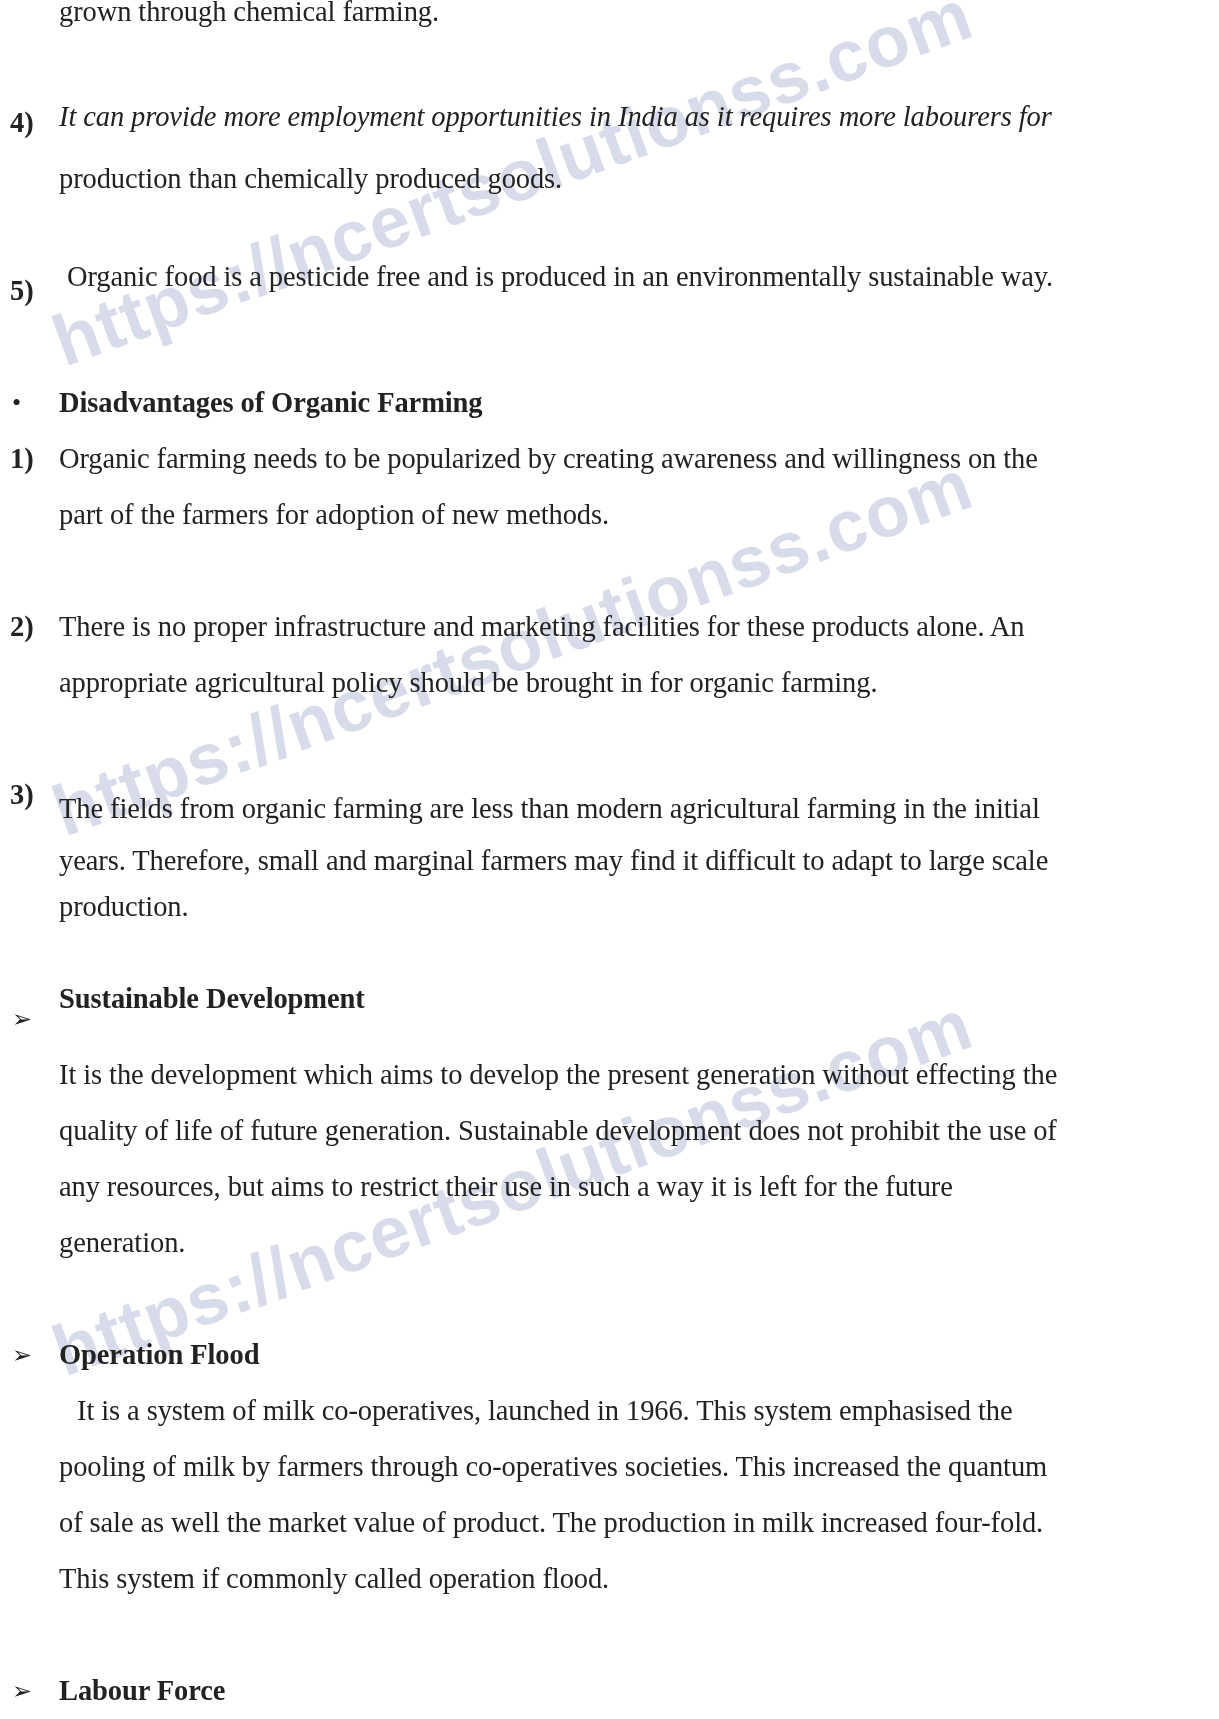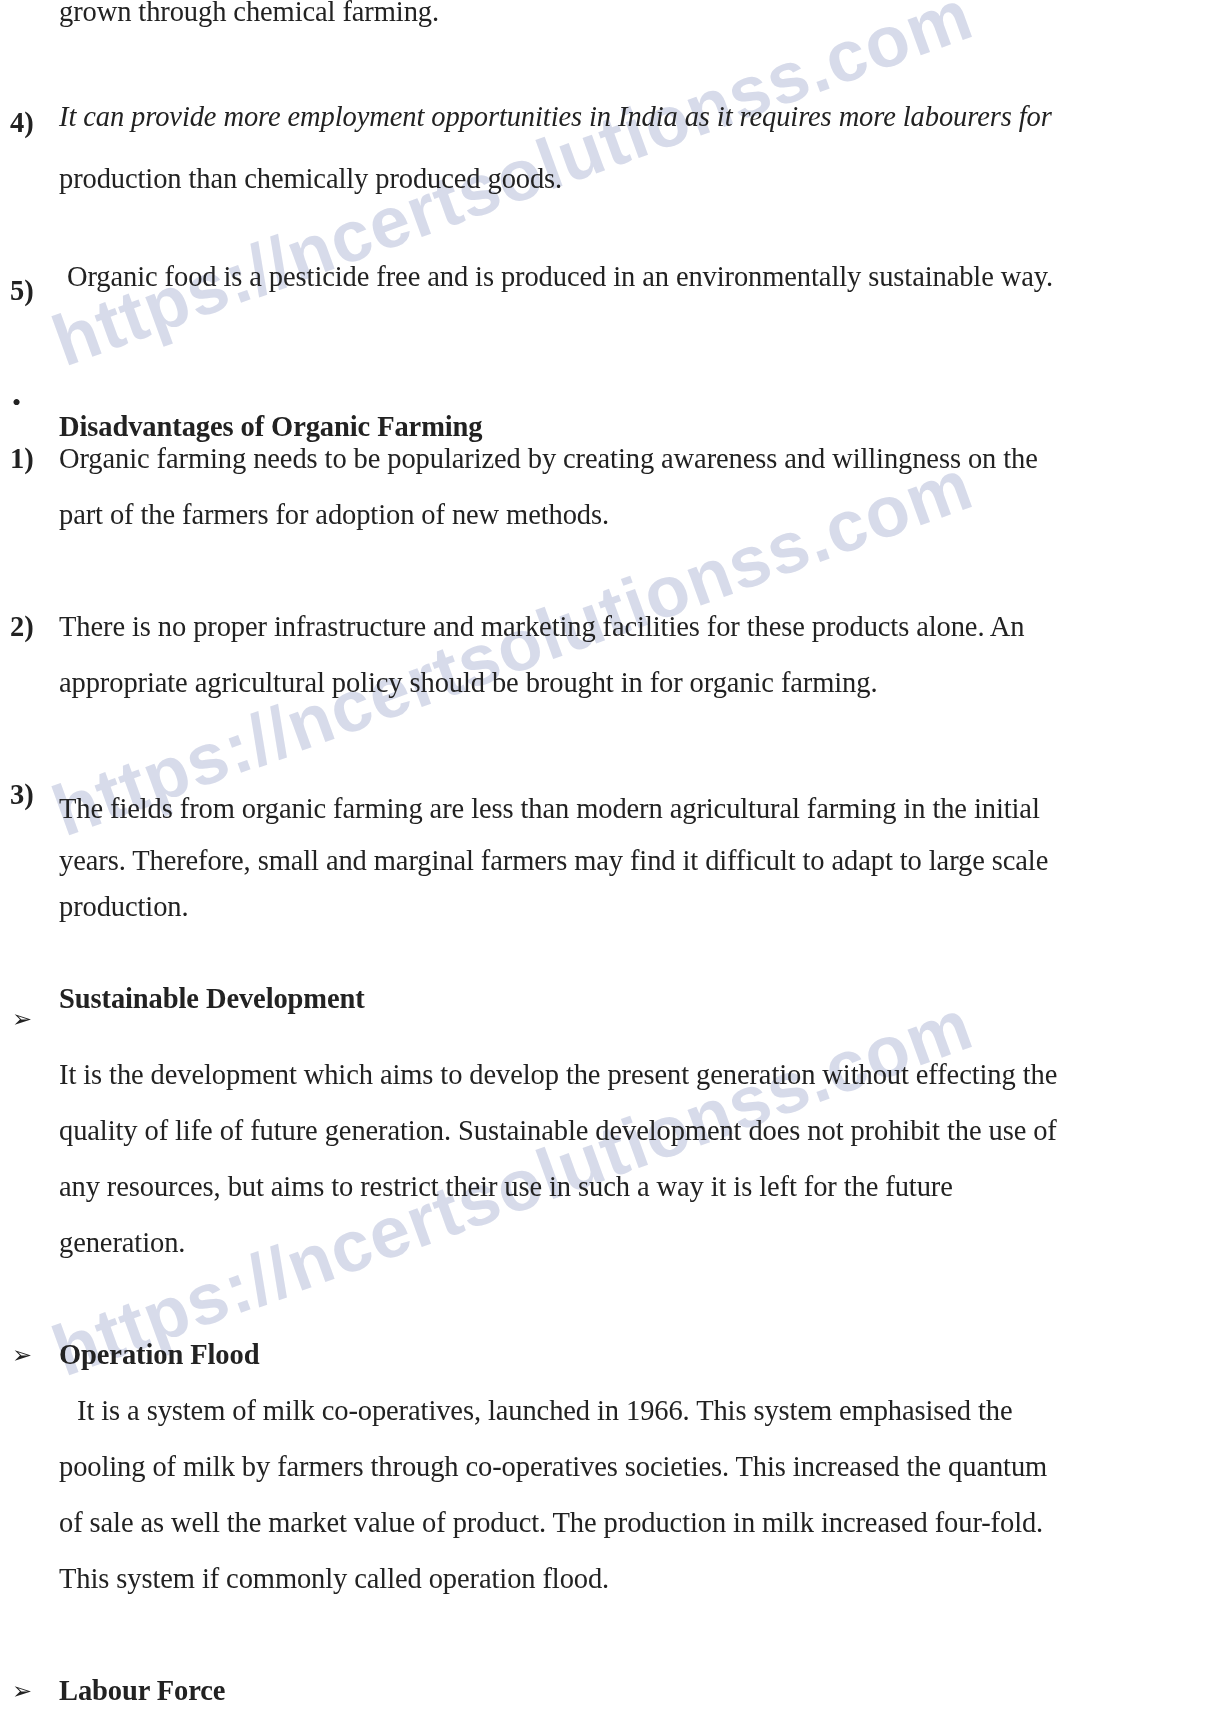--- a/index.html
+++ b/index.html
@@ -30,21 +30,21 @@
     <div class="line" style="top:100px;font-style:italic;">It can provide more employment opportunities in India as it requires more labourers for</div>
     <div class="line" style="top:162px;">production than chemically produced goods.</div>
   </div>
   <div>
     <span class="marker" style="top:274px;">5)</span>
     <div class="line" style="top:260px;margin-left:8px;">Organic food is a pesticide free and is produced in an environmentally sustainable way.</div>
   </div>
 
   <div>
     <span class="bullet" style="top:386px;">•</span>
-    <div class="line bold" style="top:386px;margin-top:24px;">Disadvantages of Organic Farming</div>
+    <div class="line bold" style="top:386px;">Disadvantages of Organic Farming</div>
 
     <span class="marker" style="top:442px;">1)</span>
     <div class="line" style="top:442px;">Organic farming needs to be popularized by creating awareness and willingness on the</div>
     <div class="line" style="top:498px;">part of the farmers for adoption of new methods.</div>
 
     <span class="marker" style="top:610px;">2)</span>
     <div class="line" style="top:610px;">There is no proper infrastructure and marketing facilities for these products alone. An</div>
     <div class="line" style="top:666px;">appropriate agricultural policy should be brought in for organic farming.</div>
 
     <span class="marker" style="top:778px;">3)</span>

